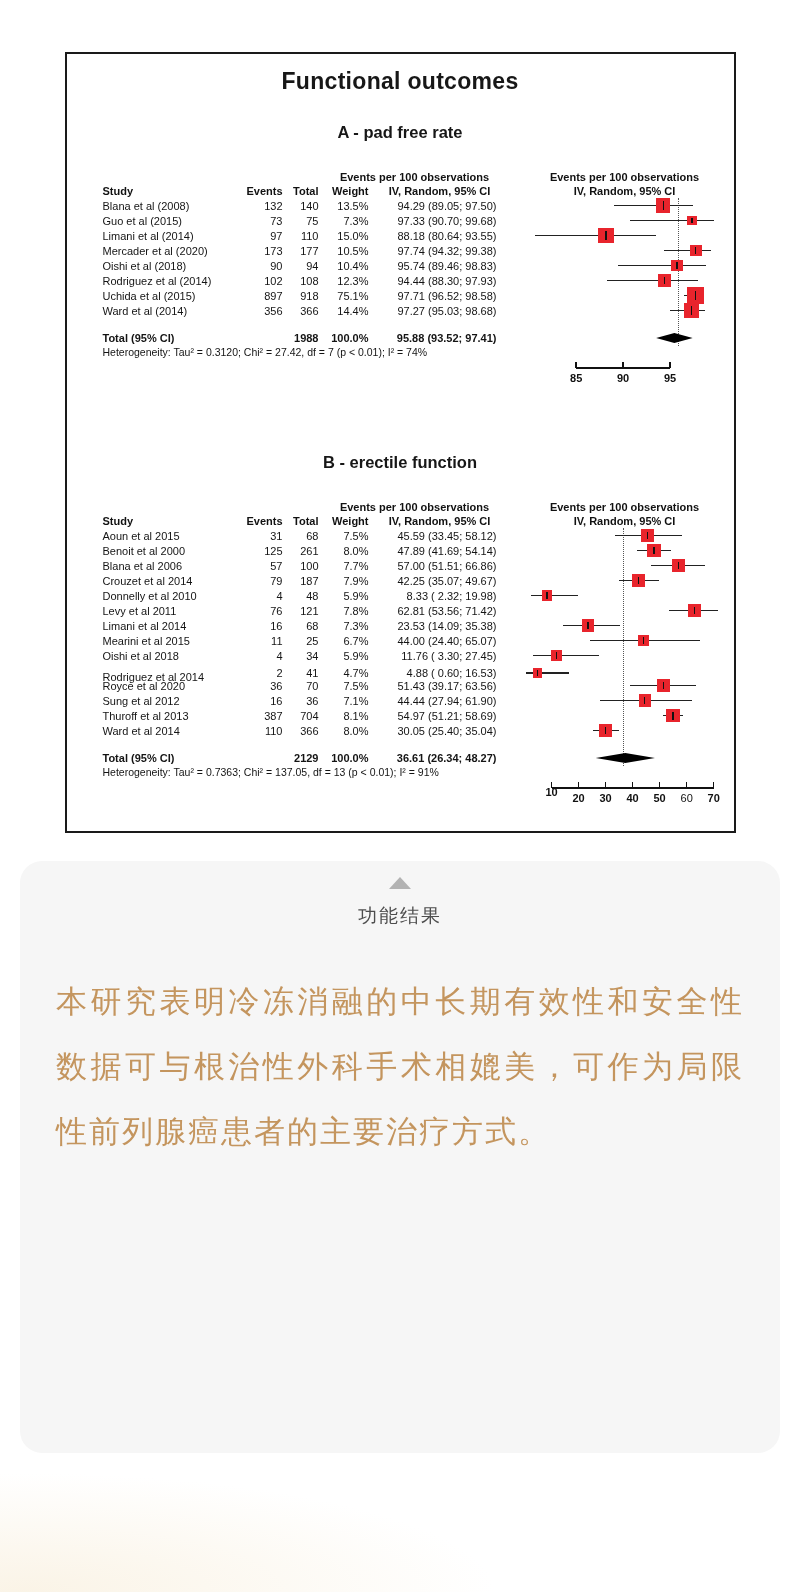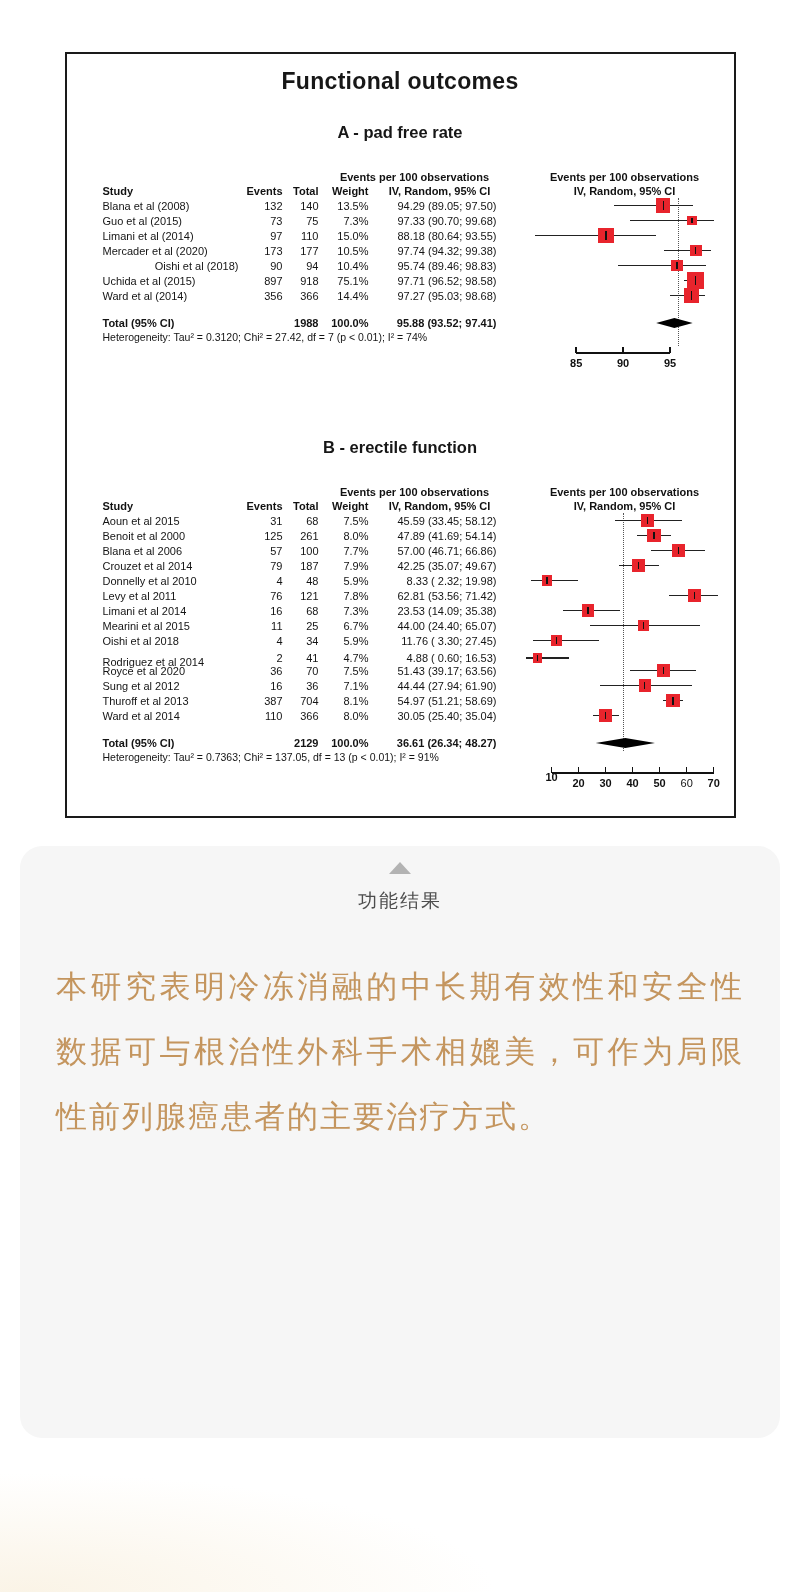--- a/index.html
+++ b/index.html
@@ -136,29 +136,41 @@
         <div class="r" style="grid-column: 3;">177</div>
         <div class="r" style="grid-column: 4;">10.5%</div>
         <div class="ci" style="grid-column: 5;">97.74 (94.32; 99.38)</div>
         <div style="grid-column: 7; position: relative; height: 100%;">
           <div style="position: absolute; top: 50%; margin-top: -0.7px; height: 1.4px; background: rgb(34, 34, 34); left: 139.155px; width: 47.5117px; z-index: 1;"></div>
           <div style="position: absolute; top: 50%; left: 165.33px; margin-top: -5.9375px; width: 11.875px; height: 11.875px; background: rgb(232, 36, 44); z-index: 2;"></div>
           <div style="position: absolute; top: 50%; left: 170.568px; width: 1.4px; height: 7.125px; margin-top: -3.5625px; background: rgb(17, 17, 17); z-index: 3;"></div>
         </div>
       </div>
       <div class="frow" style="display: grid; grid-template-columns: 136px 44px 36px 50px 142px 14px 200px; padding-left: 36px; align-items: center; height: 15px;">
-        <div class="l" style="grid-column: 1; text-align: right;">Oishi et al (2018)</div>
+        <div class="l" style="grid-column: 1;">Oishi et al (2018)</div>
         <div class="r" style="grid-column: 2;">90</div>
         <div class="r" style="grid-column: 3;">94</div>
         <div class="r" style="grid-column: 4;">10.4%</div>
         <div class="ci" style="grid-column: 5;">95.74 (89.46; 98.83)</div>
         <div style="grid-column: 7; position: relative; height: 100%;">
           <div style="position: absolute; top: 50%; margin-top: -0.7px; height: 1.4px; background: rgb(34, 34, 34); left: 93.5211px; width: 87.9812px; z-index: 1;"></div>
           <div style="position: absolute; top: 50%; left: 146.588px; margin-top: -5.9px; width: 11.8px; height: 11.8px; background: rgb(232, 36, 44); z-index: 2;"></div>
           <div style="position: absolute; top: 50%; left: 151.788px; width: 1.4px; height: 7.08px; margin-top: -3.54px; background: rgb(17, 17, 17); z-index: 3;"></div>
+        </div>
+      </div>
+      <div class="frow" style="display: grid; grid-template-columns: 136px 44px 36px 50px 142px 14px 200px; padding-left: 36px; align-items: center; height: 15px;">
+        <div class="l" style="grid-column: 1;">Rodriguez et al (2014)</div>
+        <div class="r" style="grid-column: 2;">102</div>
+        <div class="r" style="grid-column: 3;">108</div>
+        <div class="r" style="grid-column: 4;">12.3%</div>
+        <div class="ci" style="grid-column: 5;">94.44 (88.30; 97.93)</div>
+        <div style="grid-column: 7; position: relative; height: 100%;">
+          <div style="position: absolute; top: 50%; margin-top: -0.7px; height: 1.4px; background: rgb(34, 34, 34); left: 82.6291px; width: 90.4225px; z-index: 1;"></div>
+          <div style="position: absolute; top: 50%; left: 133.669px; margin-top: -6.6125px; width: 13.225px; height: 13.225px; background: rgb(232, 36, 44); z-index: 2;"></div>
+          <div style="position: absolute; top: 50%; left: 139.582px; width: 1.4px; height: 7.935px; margin-top: -3.9675px; background: rgb(17, 17, 17); z-index: 3;"></div>
         </div>
       </div>
       <div class="frow" style="display: grid; grid-template-columns: 136px 44px 36px 50px 142px 14px 200px; padding-left: 36px; align-items: center; height: 15px;">
         <div class="l" style="grid-column: 1;">Uchida et al (2015)</div>
         <div class="r" style="grid-column: 2;">897</div>
         <div class="r" style="grid-column: 3;">918</div>
         <div class="r" style="grid-column: 4;">75.1%</div>
         <div class="ci" style="grid-column: 5;">97.71 (96.52; 98.58)</div>
         <div style="grid-column: 7; position: relative; height: 100%;">
           <div style="position: absolute; top: 50%; margin-top: -0.7px; height: 1.4px; background: rgb(34, 34, 34); left: 159.812px; width: 19.3427px; z-index: 1;"></div>
@@ -239,21 +251,21 @@
           <div style="position: absolute; top: 50%; margin-top: -0.7px; height: 1.4px; background: rgb(34, 34, 34); left: 112.676px; width: 33.6486px; z-index: 1;"></div>
           <div style="position: absolute; top: 50%; left: 122.832px; margin-top: -6.6px; width: 13.2px; height: 13.2px; background: rgb(232, 36, 44); z-index: 2;"></div>
           <div style="position: absolute; top: 50%; left: 128.732px; width: 1.4px; height: 7.92px; margin-top: -3.96px; background: rgb(17, 17, 17); z-index: 3;"></div>
         </div>
       </div>
       <div class="frow" style="display: grid; grid-template-columns: 136px 44px 36px 50px 142px 14px 200px; padding-left: 36px; align-items: center; height: 15px;">
         <div class="l" style="grid-column: 1;">Blana et al 2006</div>
         <div class="r" style="grid-column: 2;">57</div>
         <div class="r" style="grid-column: 3;">100</div>
         <div class="r" style="grid-column: 4;">7.7%</div>
-        <div class="ci" style="grid-column: 5;">57.00 (46.71; 66.86)</div>
+        <div class="ci" style="grid-column: 5;">57.00 (51.51; 66.86)</div>
         <div style="grid-column: 7; position: relative; height: 100%;">
           <div style="position: absolute; top: 50%; margin-top: -0.7px; height: 1.4px; background: rgb(34, 34, 34); left: 126.243px; width: 54.4595px; z-index: 1;"></div>
           <div style="position: absolute; top: 50%; left: 147.627px; margin-top: -6.4275px; width: 12.855px; height: 12.855px; background: rgb(232, 36, 44); z-index: 2;"></div>
           <div style="position: absolute; top: 50%; left: 153.354px; width: 1.4px; height: 7.713px; margin-top: -3.8565px; background: rgb(17, 17, 17); z-index: 3;"></div>
         </div>
       </div>
       <div class="frow" style="display: grid; grid-template-columns: 136px 44px 36px 50px 142px 14px 200px; padding-left: 36px; align-items: center; height: 15px;">
         <div class="l" style="grid-column: 1;">Crouzet et al 2014</div>
         <div class="r" style="grid-column: 2;">79</div>
         <div class="r" style="grid-column: 3;">187</div>

